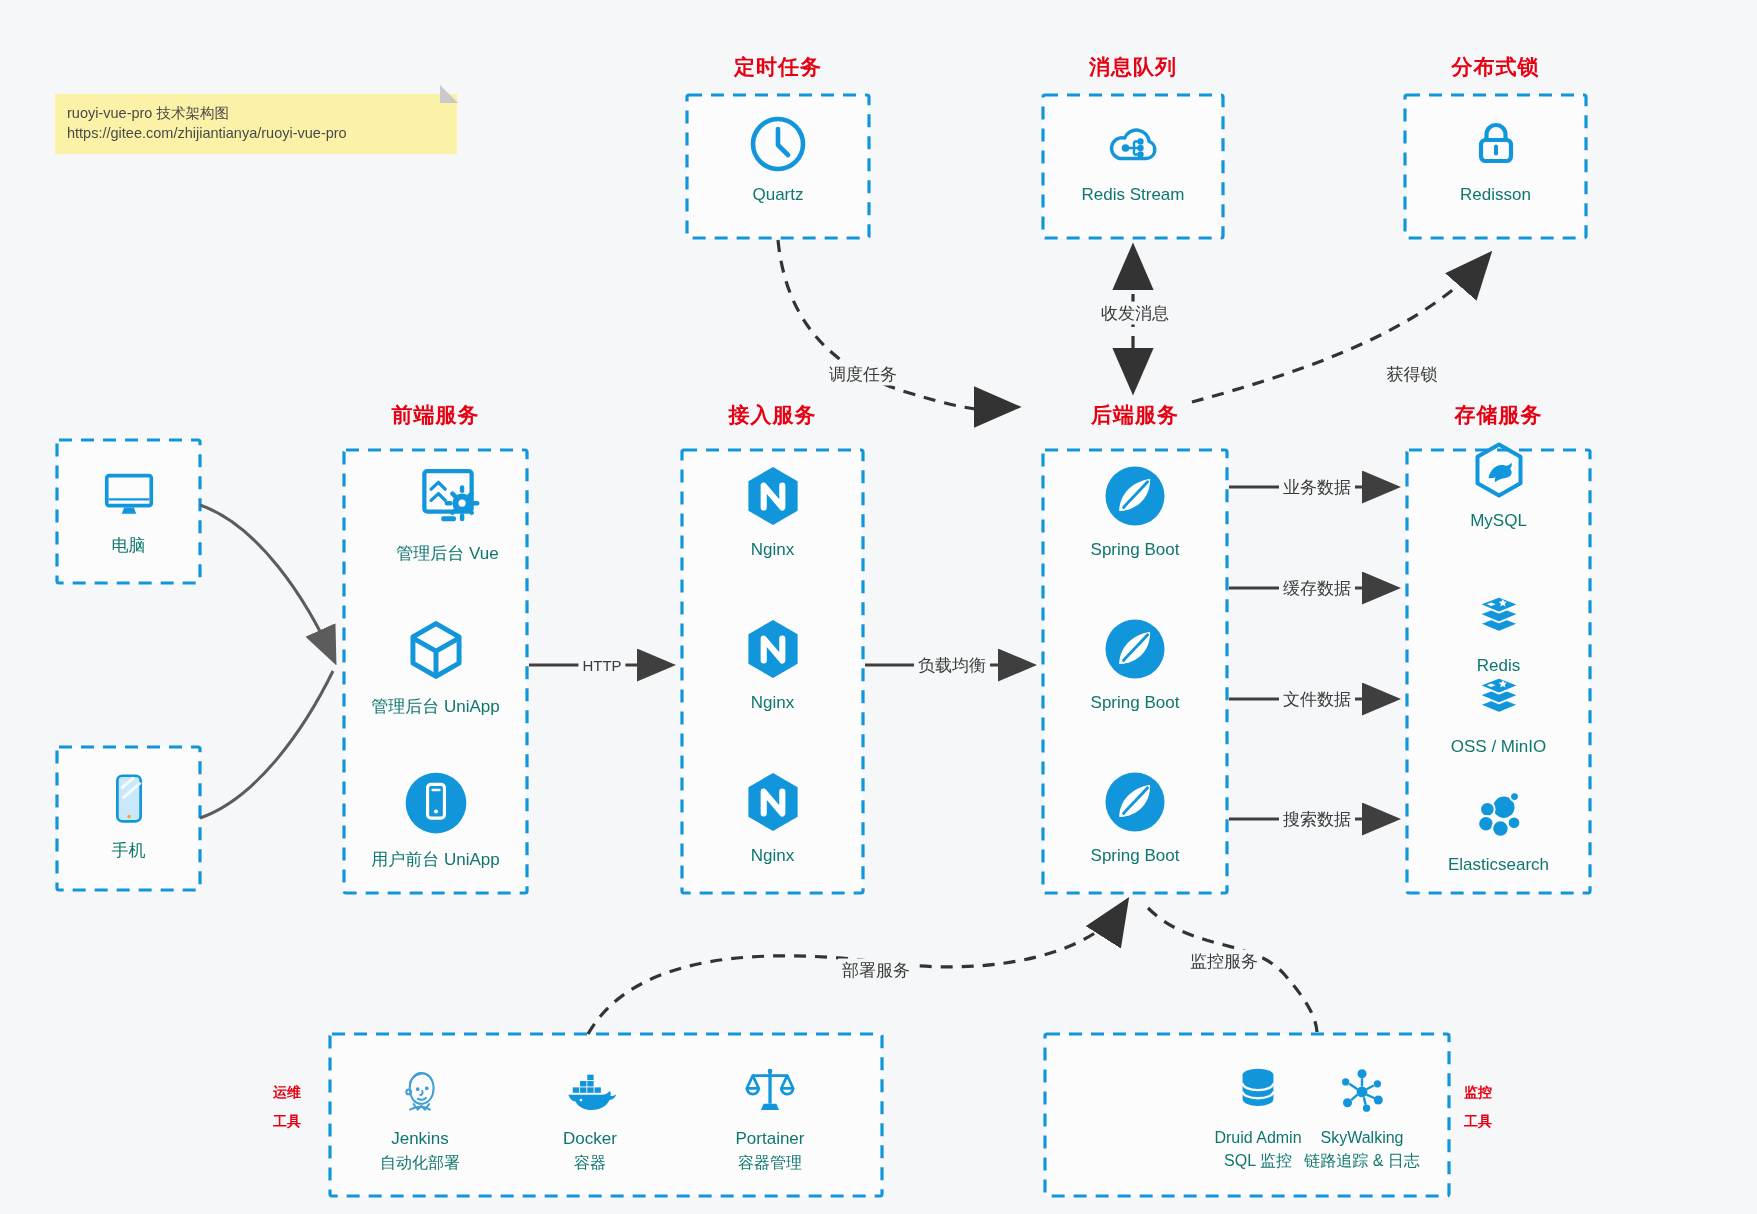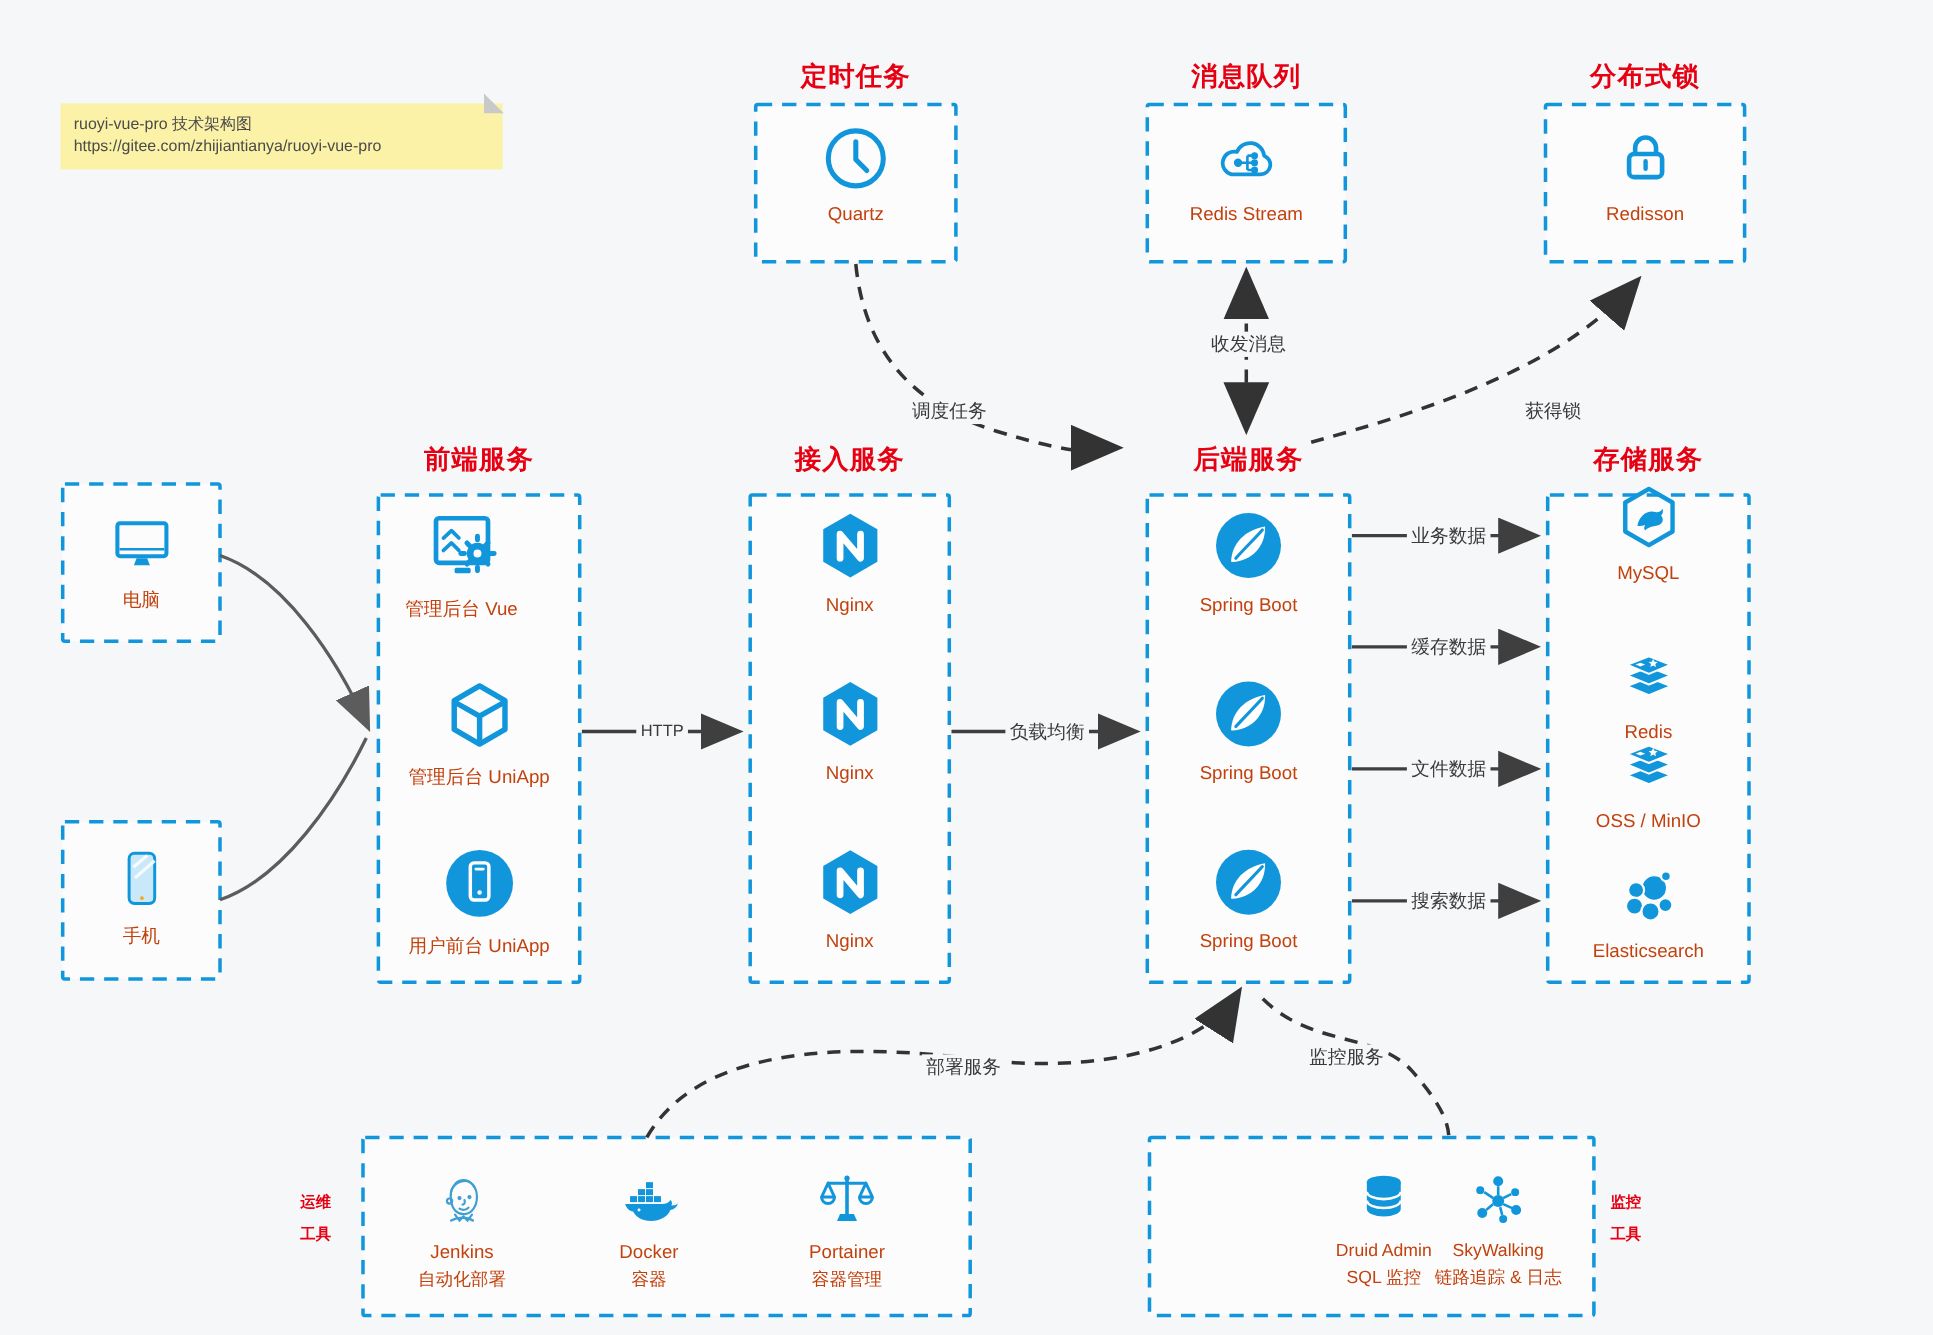--- a/index.html
+++ b/index.html
@@ -16,34 +16,34 @@
     background:#fbf2a7;box-sizing:border-box;padding:9px 0 4px 12px;
     font-size:14.5px;line-height:20px;color:#4a4a4a;z-index:2;
   }
   .note .fold{
     position:absolute;right:-1px;top:-9px;width:0;height:0;
     border-bottom:18px solid #c9c9c9;border-right:18px solid transparent;
   }
   
   .gtitle{
     position:absolute;z-index:2;text-align:center;
-    font-size:24px;font-weight:bold;color:#e60012;letter-spacing:1px;white-space:nowrap;
+    font-size:21px;font-weight:bold;color:#e60012;letter-spacing:1px;white-space:nowrap;
   }
   .side-label{
     position:absolute;z-index:2;text-align:center;
     font-size:14px;font-weight:bold;color:#e60012;line-height:29px;
   }
   
   .node{
     position:absolute;z-index:2;display:flex;flex-direction:column;
     align-items:center;
   }
   .node .icon{display:block;line-height:0;}
   .node-label{
-    margin-top:9px;font-size:17px;color:#c2410c;white-space:nowrap;text-align:right;
+    margin-top:9px;font-size:17px;color:#0f766e;white-space:nowrap;text-align:right;
   }
   .node-label.sub{margin-top:4px;font-size:16px;}
   
   .edge-label{
     position:absolute;z-index:3;transform:translate(-50%,-50%);
     background:#f6f7f8;padding:0 4px;font-size:17px;color:#3a3a3a;white-space:nowrap;
   }
   .edge-label.en{font-size:15px;}
 </style>
 </head>
@@ -168,21 +168,21 @@
       </svg>
     </span>
     <span class="node-label">手机</span>
   </div>
 
   <div class="gtitle" style="left:344px;top:401px;width:183px">前端服务</div>
   <div class="gtitle" style="left:682px;top:401px;width:181px">接入服务</div>
   <div class="gtitle" style="left:1043px;top:401px;width:184px">后端服务</div>
   <div class="gtitle" style="left:1407px;top:401px;width:183px">存储服务</div>
 
-  <div class="node" style="left:328px;top:461px;width:183px">
+  <div class="node" style="left:356px;top:461px;width:183px">
     <span class="icon">
       <svg width="72" height="72" viewBox="0 0 64 64">
         <rect x="11" y="9" width="42" height="36" rx="2.5" fill="none" stroke="#1296db" stroke-width="3.8"></rect>
         <path d="M17 25 l6.5-6 6 6 M17 35 l6.5-6 6 6" fill="none" stroke="#1296db" stroke-width="3" stroke-linecap="round" stroke-linejoin="round"></path>
         <path d="M44.5 26.5 v-3 M44.5 48.5 v3 M34 37.5 h-3 M55 37.5 h3 M38.2 31.2 l-2.2-2.2 M50.8 43.8 l2.2 2.2 M38.2 43.8 l-2.2 2.2 M50.8 31.2 l2.2-2.2" stroke="#1296db" stroke-width="4" stroke-linecap="round"></path>
         <circle cx="44.5" cy="37.5" r="8.6" fill="#1296db"></circle>
         <circle cx="44.5" cy="37.5" r="3.2" fill="#fcfcfd"></circle>
         <rect x="26" y="49" width="13" height="4.5" rx="1.5" fill="#1296db"></rect>
       </svg>
     </span>

